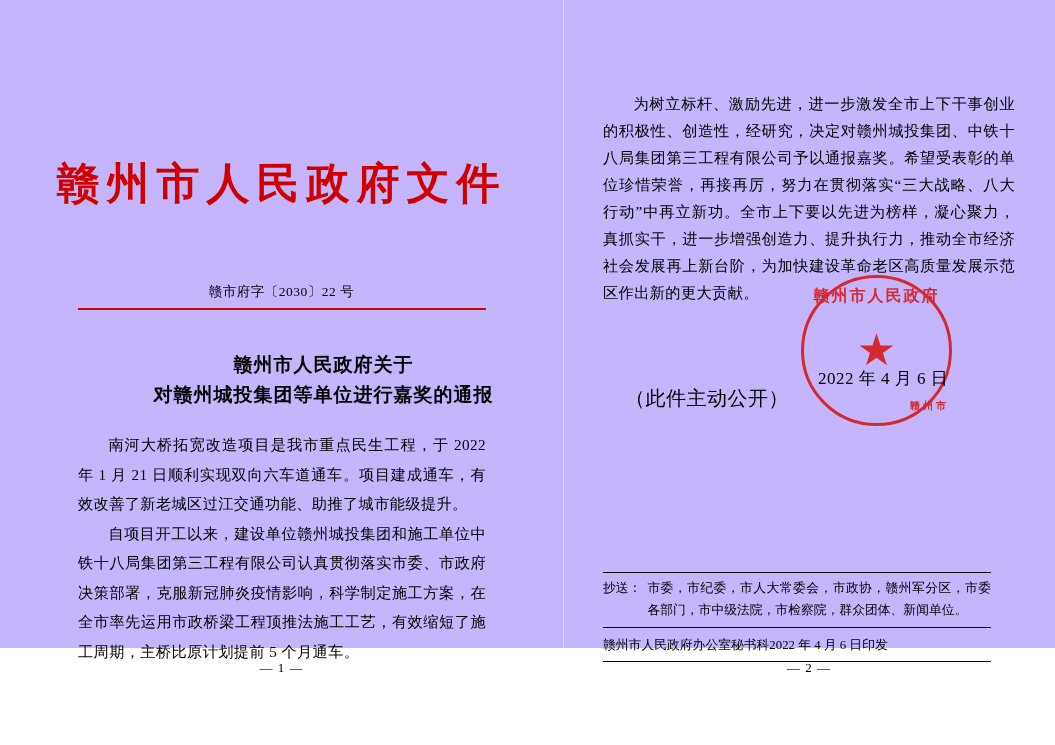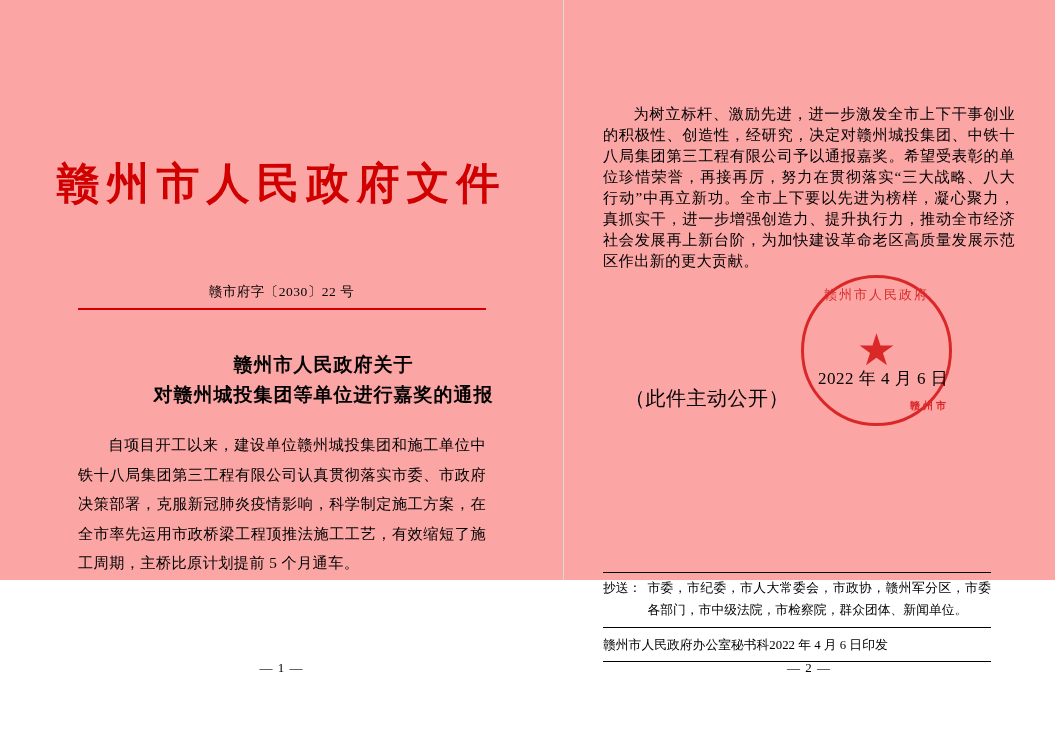--- a/index.html
+++ b/index.html
@@ -17,22 +17,22 @@
   .page {
     position: relative;
     width: 1055px;
     height: 745px;
     background: #fff;
   }
   
   .doc-page {
     position: absolute;
     top: 0;
-    height: 580px;
-    background: #fca5a5;
+    height: 648px;
+    background: #c4b5fd;
     box-sizing: border-box;
   }
   .doc-left {
     left: 0;
     width: 563px;
   }
   .doc-right {
     left: 563px;
     width: 492px;
     border-left: 1px solid #d9d9d9;
@@ -111,25 +111,25 @@
   .page-num-right {
     top: 660px;
     left: 563px;
     width: 492px;
     text-align: center;
   }
 
   
   .body-right {
     position: absolute;
-    top: 103px;
+    top: 90px;
     left: 603px;
     width: 412px;
     font-size: 15.2px;
-    line-height: 21px;
+    line-height: 27px;
     text-align: justify;
     letter-spacing: 0.4px;
   }
   .body-right p {
     margin: 0;
     text-indent: 2em;
   }
   .seal-area {
     position: absolute;
     top: 275px;
@@ -156,23 +156,23 @@
     color: #d81e1e;
     line-height: 1;
   }
   .seal-text-top {
     position: absolute;
     left: 0;
     top: 8px;
     width: 100%;
     text-align: center;
     color: #d81e1e;
-    font-size: 13px;
+    font-size: 16px;
     letter-spacing: 2px;
-    font-weight: normal;
+    font-weight: bold;
   }
   .seal-text-bottom {
     position: absolute;
     left: 0;
     bottom: 10px;
     width: 100%;
     text-align: right;
     color: #d81e1e;
     font-size: 10px;
     letter-spacing: 3px;
@@ -239,20 +239,21 @@
     <div class="doc-number">赣市府字〔2030〕22 号</div>
 
     <div class="red-rule"></div>
 
     <div class="title">
       <div>赣州市人民政府关于</div>
       <div>对赣州城投集团等单位进行嘉奖的通报</div>
     </div>
 
     <div class="body-left">
+      <p class="indent">南河大桥拓宽改造项目是我市重点民生工程，于 2022 年 1 月 21 日顺利实现双向六车道通车。项目建成通车，有效改善了新老城区过江交通功能、助推了城市能级提升。</p>
       <p class="indent">自项目开工以来，建设单位赣州城投集团和施工单位中铁十八局集团第三工程有限公司认真贯彻落实市委、市政府决策部署，克服新冠肺炎疫情影响，科学制定施工方案，在全市率先运用市政桥梁工程顶推法施工工艺，有效缩短了施工周期，主桥比原计划提前 5 个月通车。</p>
     </div>
   </div>
 
   <div class="doc-page doc-right"></div>
 
   <div class="body-right">
     <p>为树立标杆、激励先进，进一步激发全市上下干事创业的积极性、创造性，经研究，决定对赣州城投集团、中铁十八局集团第三工程有限公司予以通报嘉奖。希望受表彰的单位珍惜荣誉，再接再厉，努力在贯彻落实“三大战略、八大行动”中再立新功。全市上下要以先进为榜样，凝心聚力，真抓实干，进一步增强创造力、提升执行力，推动全市经济社会发展再上新台阶，为加快建设革命老区高质量发展示范区作出新的更大贡献。</p>
   </div>
 

